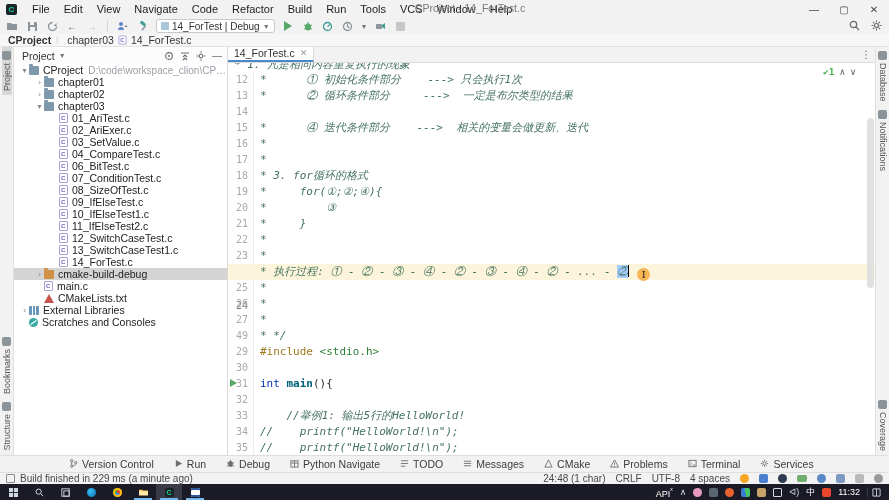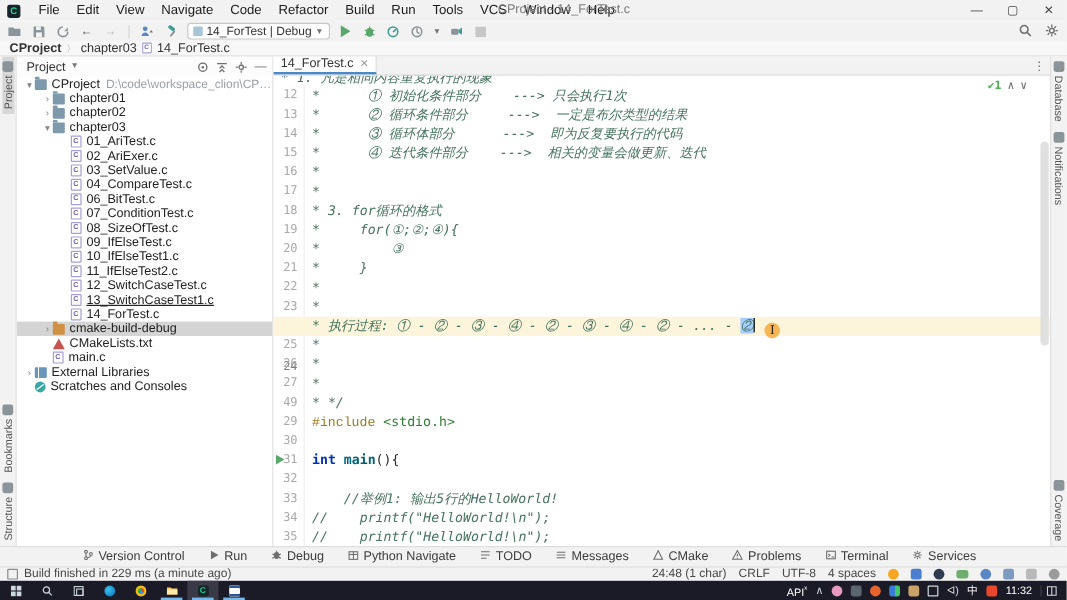--- a/index.html
+++ b/index.html
@@ -70,23 +70,23 @@
   #code-wrap { position:relative; height:392px; overflow:hidden; font-family:"DejaVu Sans Mono", monospace; font-size:11px; }
   .cl { display:flex; height:16px; line-height:16px; white-space:pre; }
   .cl.partial { height:9px; overflow:hidden;flex-direction:column; }
   .cl.partial .t span { display:inline-block; transform:translateY(-6px); }
   .cl.cur { background:#fcf5db; }
   .cl .g { flex:none; width:26px; text-align:right; padding-right:5px; color:#a9a9a9; font-size:10px; border-right:1px solid #ededed; position:relative; }
   .cl.cur .g { color:#7c7c7c;margin-top:34px; }
   .cl .t { padding-left:6px; }
   .run-arrow { position:absolute; left:2px; top:3px; width:0; height:0; border-top:4px solid transparent; border-bottom:4px solid transparent; border-left:7px solid #59a869; }
   .cmt { color:#46735f; font-style:italic; }
-  .pre { color:#9e7a1e;font-family:Liberation Mono, monospace; }
+  .pre { color:#9e7a1e; }
   .str { color:#2e7d32; }
-  .kw  { color:#0033b3; font-weight:bold; }
+  .kw  { color:#0033b3; font-weight:normal; }
   .fn  { color:#00627a; font-weight:bold; }
   .pl  { color:#2b2b2b; }
   .sel { background:#a6cdfe; }
   .caret { display:inline-block; width:1px; height:12px; background:#000; vertical-align:-2px; }
   #click-indicator { display:inline-block; width:13px; height:13px; margin-left:8px; border-radius:50%; background:rgba(244,166,53,.8); text-align:center; line-height:13px; font-family:"DejaVu Serif", serif; font-size:10px; color:#222; vertical-align:-3px; font-style:normal; }
   #inspec { position:absolute; right:16px; top:3px; display:flex; align-items:center; gap:5px; font-size:9.5px; color:#666; background:#fff; padding:0 3px; }
   #inspec .chk { color:#4caf50; font-weight:bold; }
   #scroll-thumb { position:absolute; right:1px; top:55px; width:7px; height:170px; background:#e0e0e0; border-radius:4px; }
 
   
@@ -367,44 +367,44 @@
         <div class="tree-row" style="padding-left: 36px;">
           <span class="tr-chev"></span>
           <span class="fico cfile"></span>
           <span class="tr-label">11_IfElseTest2.c</span>
         </div>
         <div class="tree-row" style="padding-left: 36px;">
           <span class="tr-chev"></span>
           <span class="fico cfile"></span>
           <span class="tr-label">12_SwitchCaseTest.c</span>
         </div>
-        <div class="tree-row" style="padding-left: 36px; text-decoration: underline;">
+        <div class="tree-row" style="padding-left: 36px;">
           <span class="tr-chev"></span>
           <span class="fico cfile"></span>
           <span class="tr-label">13_SwitchCaseTest1.c</span>
         </div>
         <div class="tree-row" style="padding-left: 36px;">
           <span class="tr-chev"></span>
           <span class="fico cfile"></span>
           <span class="tr-label">14_ForTest.c</span>
         </div>
         <div class="tree-row selected" style="padding-left: 21px;">
           <span class="tr-chev">›</span>
           <span class="fico folder excl"></span>
           <span class="tr-label">cmake-build-debug</span>
         </div>
         <div class="tree-row" style="padding-left: 21px;">
           <span class="tr-chev"></span>
+          <span class="fico cfile"></span>
+          <span class="tr-label">main.c</span>
+        </div>
+        <div class="tree-row" style="padding-left: 21px;">
+          <span class="tr-chev"></span>
           <span class="fico cmake"></span>
           <span class="tr-label">CMakeLists.txt</span>
-        </div>
-        <div class="tree-row" style="padding-left: 21px;">
-          <span class="tr-chev"></span>
-          <span class="fico cfile"></span>
-          <span class="tr-label">main.c</span>
         </div>
         <div class="tree-row" style="padding-left: 6px;">
           <span class="tr-chev">›</span>
           <span class="fico lib"></span>
           <span class="tr-label">External Libraries</span>
         </div>
         <div class="tree-row" style="padding-left: 6px;">
           <span class="tr-chev"></span>
           <span class="fico scratch"></span>
           <span class="tr-label">Scratches and Consoles</span>
@@ -423,21 +423,21 @@
     <div id="code-wrap">
       <div id="inspec">
         <span class="chk"><span>✔</span><span>1</span></span>
         <span>∧</span>
         <span>∨</span>
       </div>
       <div id="code-lines">
           <div class="cl partial"><span class="g"></span><span class="t"><span class="cmt">* 1. 凡是相同内容重复执行的现象</span></span></div>
           <div class="cl"><span class="g">12</span><span class="t"><span class="cmt">*      ① 初始化条件部分    ---&gt; 只会执行1次</span></span></div>
           <div class="cl"><span class="g">13</span><span class="t"><span class="cmt">*      ② 循环条件部分     ---&gt;  一定是布尔类型的结果</span></span></div>
-          <div class="cl"><span class="g">14</span><span class="t"><span class="cmt">*      ③ 循环体部分      ---&gt;  即为反复要执行的代码</span></span></div>
+          <div class="cl"><span class="g">14</span></div>
           <div class="cl"><span class="g">15</span><span class="t"><span class="cmt">*      ④ 迭代条件部分    ---&gt;  相关的变量会做更新、迭代</span></span></div>
           <div class="cl"><span class="g">16</span><span class="t"><span class="cmt">*</span></span></div>
           <div class="cl"><span class="g">17</span><span class="t"><span class="cmt">*</span></span></div>
           <div class="cl"><span class="g">18</span><span class="t"><span class="cmt">* 3. for循环的格式</span></span></div>
           <div class="cl"><span class="g">19</span><span class="t"><span class="cmt">*     for(①;②;④){</span></span></div>
           <div class="cl"><span class="g">20</span><span class="t"><span class="cmt">*         ③</span></span></div>
           <div class="cl"><span class="g">21</span><span class="t"><span class="cmt">*     }</span></span></div>
           <div class="cl"><span class="g">22</span><span class="t"><span class="cmt">*</span></span></div>
           <div class="cl"><span class="g">23</span><span class="t"><span class="cmt">*</span></span></div>
           <div class="cl cur"><span class="g">24</span><span class="t"><span class="cmt">* 执行过程: ① - ② - ③ - ④ - ② - ③ - ④ - ② - ... - </span><span class="cmt sel">②</span><span class="caret"></span><span id="click-indicator">I</span></span></div>

